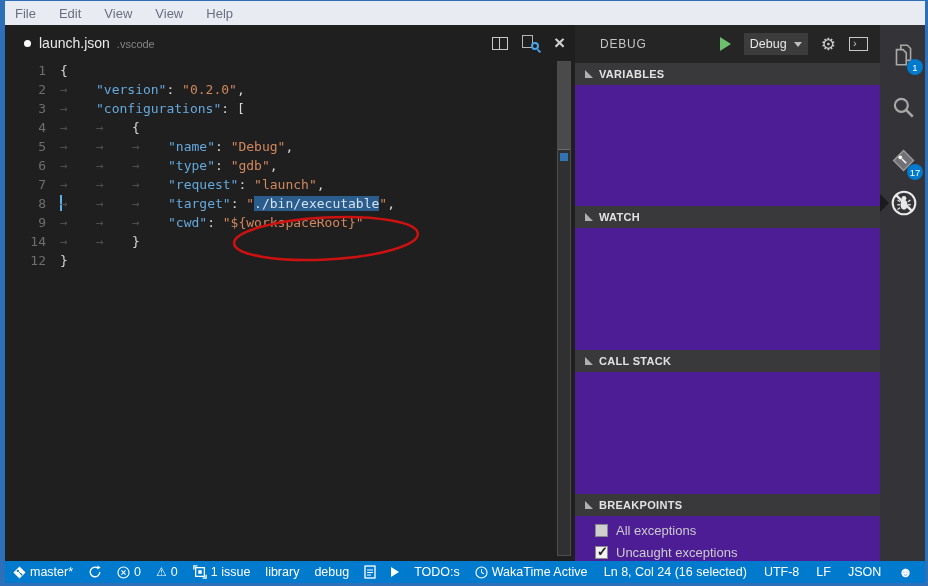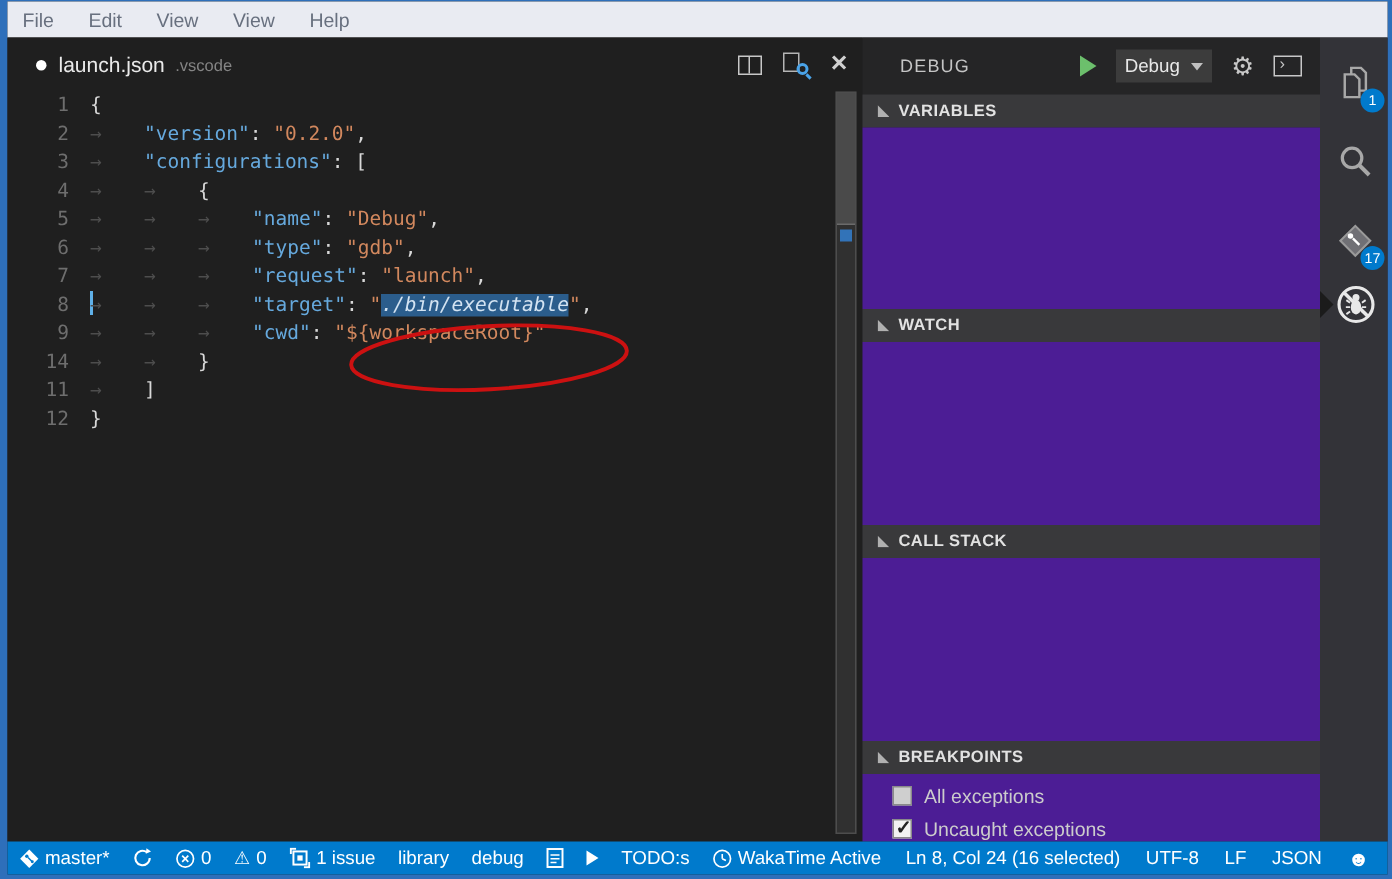--- a/index.html
+++ b/index.html
@@ -34,21 +34,21 @@
   .icon-close { color:#d0d0d0; font-size:19px; line-height:16px; font-weight:bold; }
 
   
   .code { position:absolute; left:0; top:36px; right:0; bottom:0;
           font-family:"DejaVu Sans Mono", monospace; font-size:13px; line-height:19px; }
   .code-line { white-space:pre; height:19px; }
   .gutter { display:inline-block; width:41px; text-align:right; color:#6e6e6e; margin-right:14px; }
   .tok-k { color:#66a9dd; }
   .tok-s { color:#d2885e; }
   .tok-p { color:#d8d8d8; }
-  .tok-sel { color:#d3e3f2; background:#2b5d8c;font-style:italic; }
+  .tok-sel { color:#d3e3f2; background:#2b5d8c; }
   .tok-tab { display:inline-block; width:36px; color:#4d4d4d; }
   .tok-cur { display:inline-block; width:2px; height:16px; background:#5fb0e8; vertical-align:-3px; margin-right:-2px; }
 
   
   .annotation { position:absolute; left:0; top:0; pointer-events:none; }
 
   
   .vscroll { position:absolute; right:4px; top:36px; width:14px; height:495px;
              background:#303030; border:1px solid #4d4d4d; }
   .vscroll .slider { position:absolute; left:0; top:0; width:100%; height:88px; background:#4a4a4a; border-bottom:1px solid #6b6b6b; }
@@ -139,21 +139,20 @@
             <div class="code-line"><span class="gutter">1</span><span class="tok-p">{</span></div>
             <div class="code-line"><span class="gutter">2</span><span class="tok-tab">→</span><span class="tok-k">"version"</span><span class="tok-p">: </span><span class="tok-s">"0.2.0"</span><span class="tok-p">,</span></div>
             <div class="code-line"><span class="gutter">3</span><span class="tok-tab">→</span><span class="tok-k">"configurations"</span><span class="tok-p">: [</span></div>
             <div class="code-line"><span class="gutter">4</span><span class="tok-tab">→</span><span class="tok-tab">→</span><span class="tok-p">{</span></div>
             <div class="code-line"><span class="gutter">5</span><span class="tok-tab">→</span><span class="tok-tab">→</span><span class="tok-tab">→</span><span class="tok-k">"name"</span><span class="tok-p">: </span><span class="tok-s">"Debug"</span><span class="tok-p">,</span></div>
             <div class="code-line"><span class="gutter">6</span><span class="tok-tab">→</span><span class="tok-tab">→</span><span class="tok-tab">→</span><span class="tok-k">"type"</span><span class="tok-p">: </span><span class="tok-s">"gdb"</span><span class="tok-p">,</span></div>
             <div class="code-line"><span class="gutter">7</span><span class="tok-tab">→</span><span class="tok-tab">→</span><span class="tok-tab">→</span><span class="tok-k">"request"</span><span class="tok-p">: </span><span class="tok-s">"launch"</span><span class="tok-p">,</span></div>
             <div class="code-line"><span class="gutter">8</span><span class="tok-cur"></span><span class="tok-tab">→</span><span class="tok-tab">→</span><span class="tok-tab">→</span><span class="tok-k">"target"</span><span class="tok-p">: </span><span class="tok-s">"</span><span class="tok-sel">./bin/executable</span><span class="tok-s">"</span><span class="tok-p">,</span></div>
             <div class="code-line"><span class="gutter">9</span><span class="tok-tab">→</span><span class="tok-tab">→</span><span class="tok-tab">→</span><span class="tok-k">"cwd"</span><span class="tok-p">: </span><span class="tok-s">"${workspaceRoot}"</span></div>
             <div class="code-line"><span class="gutter">14</span><span class="tok-tab">→</span><span class="tok-tab">→</span><span class="tok-p">}</span></div>
-            <div class="code-line"><span class="gutter">11</span><span class="tok-tab">→</span><span class="tok-p">]</span></div>
             <div class="code-line"><span class="gutter">12</span><span class="tok-p">}</span></div>
           </div>
 
       <svg class="annotation" width="570" height="536">
         <ellipse cx="321" cy="213.5" rx="92" ry="21" transform="rotate(-3 321 213.5)" fill="none" stroke="#cc1111" stroke-width="2.6"></ellipse>
       </svg>
 
       <div class="vscroll">
         <div class="slider"></div>
         <div class="sel-mark"></div>

